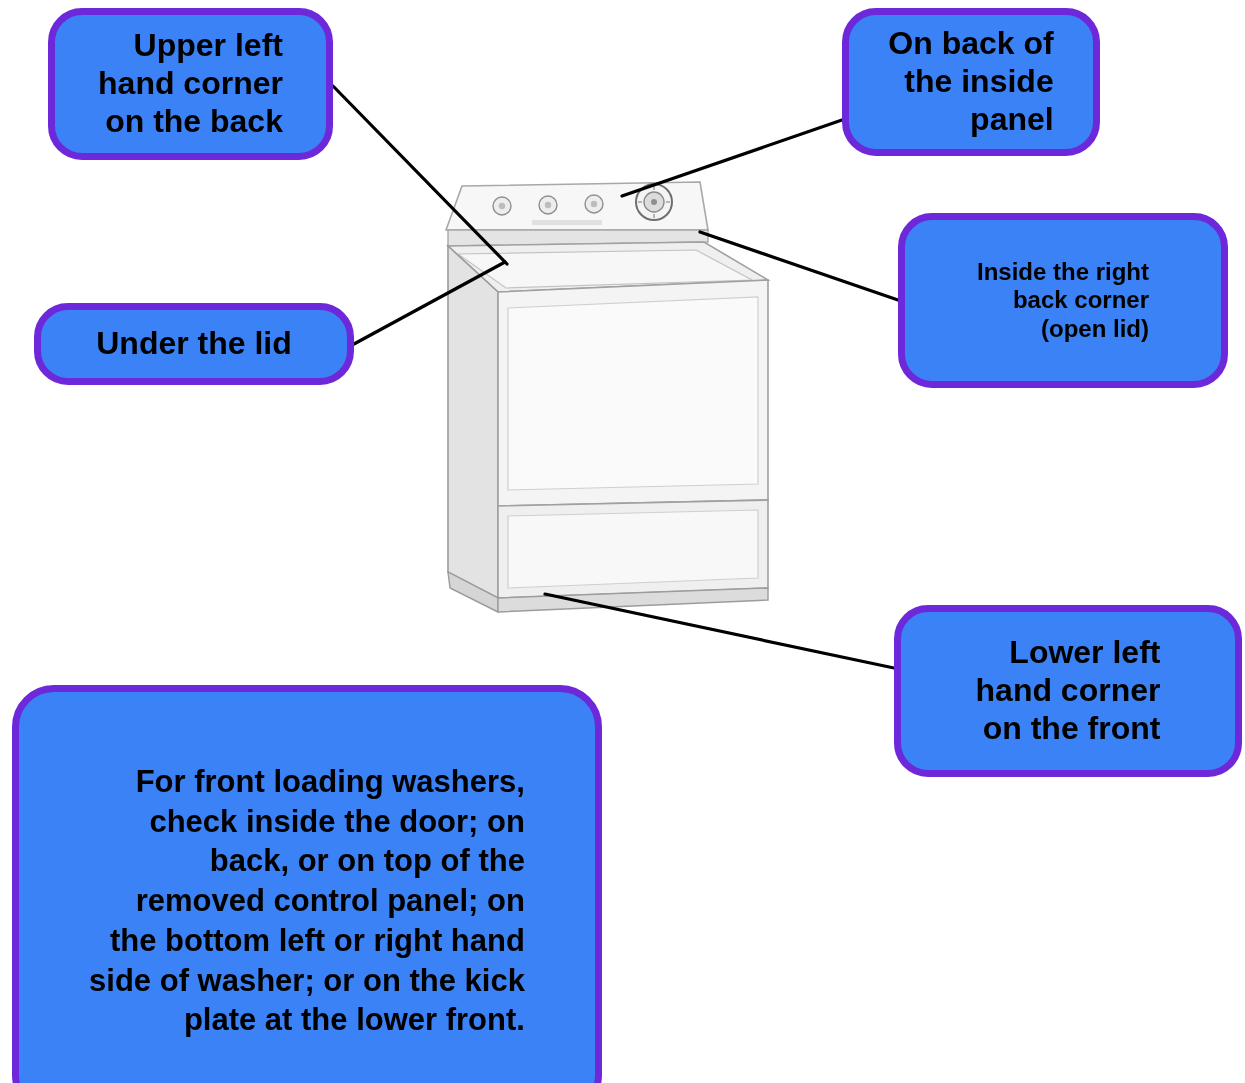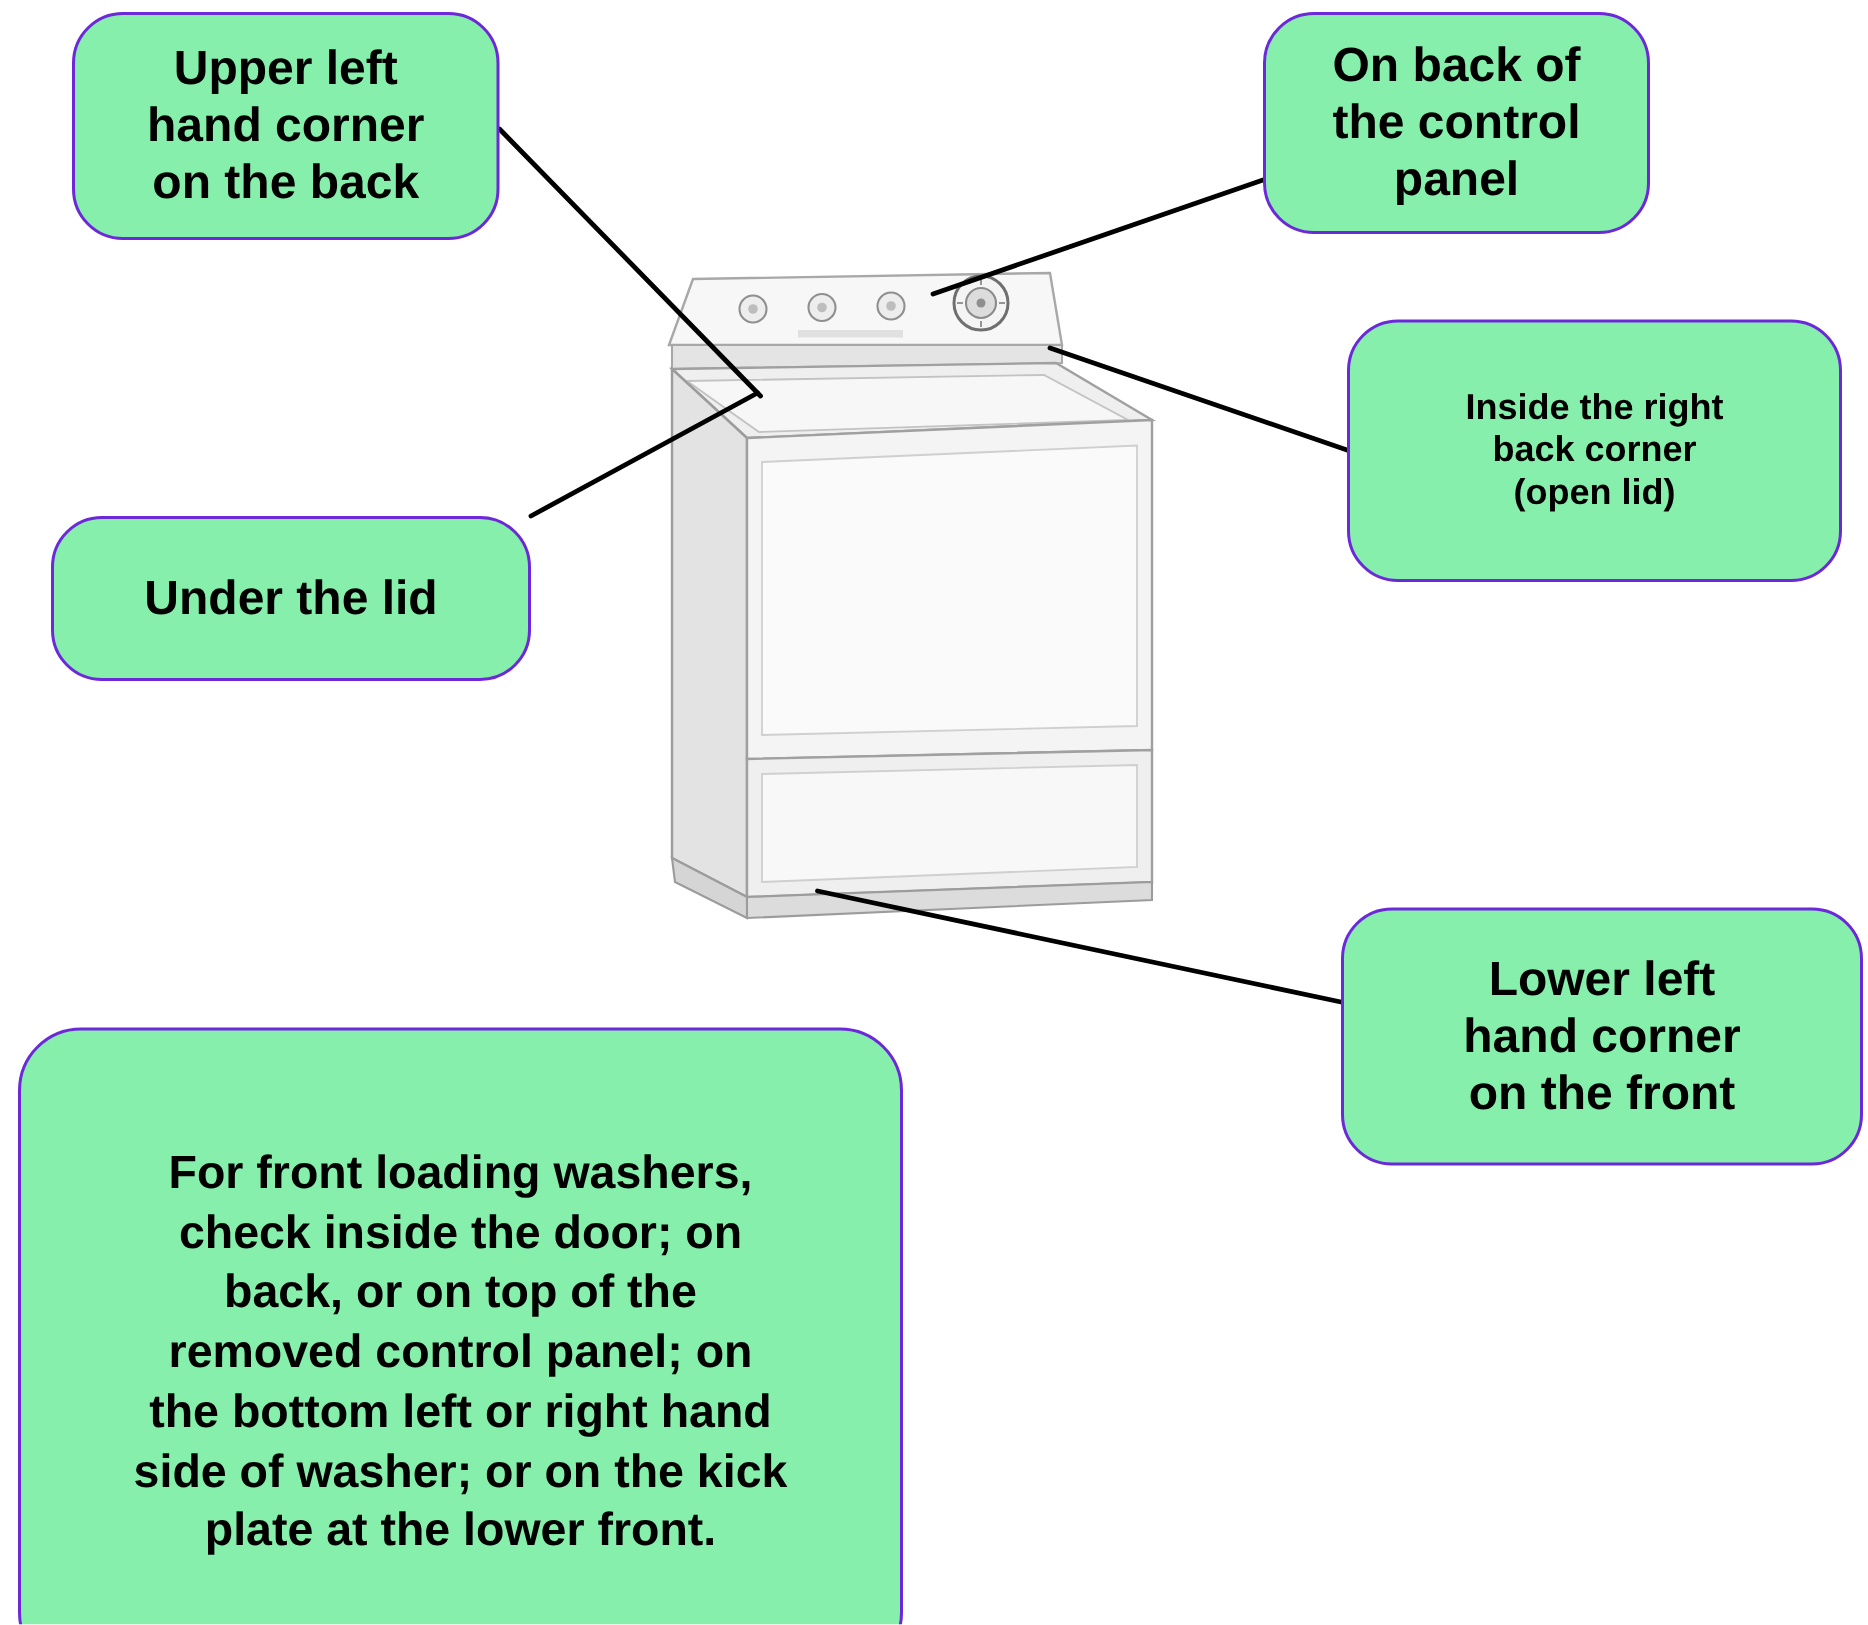--- a/index.html
+++ b/index.html
@@ -11,46 +11,45 @@
     position: relative;
     width: 1245px;
     height: 1083px;
     background: #ffffff;
     overflow: hidden;
     font-family: "Liberation Sans", sans-serif;
   }
   .callout {
     position: absolute;
     box-sizing: border-box;
-    border: 2px solid #6d28d9;
+    border: 7px solid #6d28d9;
     border-radius: 34px;
-    background: #86efac;
+    background: #3b82f6;
     display: flex;
     align-items: center;
     justify-content: center;
-    text-align: center;
+    text-align: right;
     color: #000000;
     font-weight: bold;
     line-height: 1.18;
     padding: 6px 10px;
     z-index: 5;
     white-space: pre-line;
   }
   #callout-upper-left-back {
     left: 48px; top: 8px; width: 285px; height: 152px;
     font-size: 32px;
   }
   #callout-back-control-panel {
     left: 842px; top: 8px; width: 258px; height: 148px;
     font-size: 32px;
   }
   #callout-under-lid {
-    left: 34px; top: 303px; width: 320px; height: 110px;
+    left: 34px; top: 303px; width: 320px; height: 82px;
     font-size: 32px;
-    margin-top: 41px;
   }
   #callout-inside-right-back {
     left: 898px; top: 213px; width: 330px; height: 175px;
     font-size: 24px;
   }
   #callout-lower-left-front {
     left: 894px; top: 605px; width: 348px; height: 172px;
     font-size: 32px;
   }
   #callout-front-loading {
@@ -131,21 +130,21 @@
       <line x1="898" y1="300" x2="700" y2="232"></line>
       <line x1="894" y1="668" x2="545" y2="594"></line>
     </g>
   </svg>
 
   <div class="callout" id="callout-upper-left-back">Upper left
 hand corner
 on the back</div>
 
   <div class="callout" id="callout-back-control-panel">On back of
-the control
+the inside
 panel</div>
 
   <div class="callout" id="callout-under-lid">Under the lid</div>
 
   <div class="callout" id="callout-inside-right-back">Inside the right
 back corner
 (open lid)</div>
 
   <div class="callout" id="callout-lower-left-front">Lower left
 hand corner

